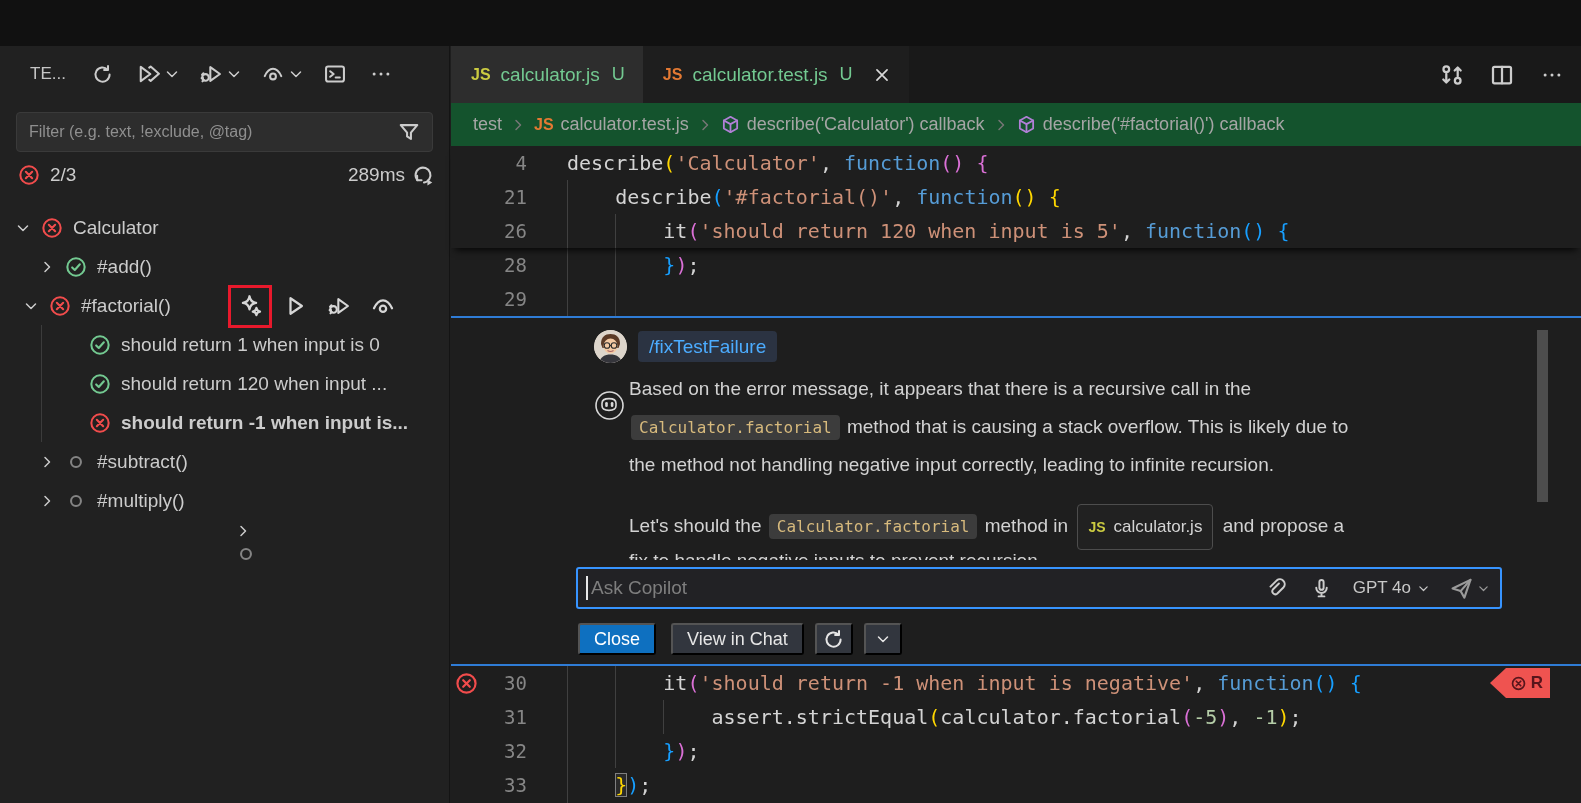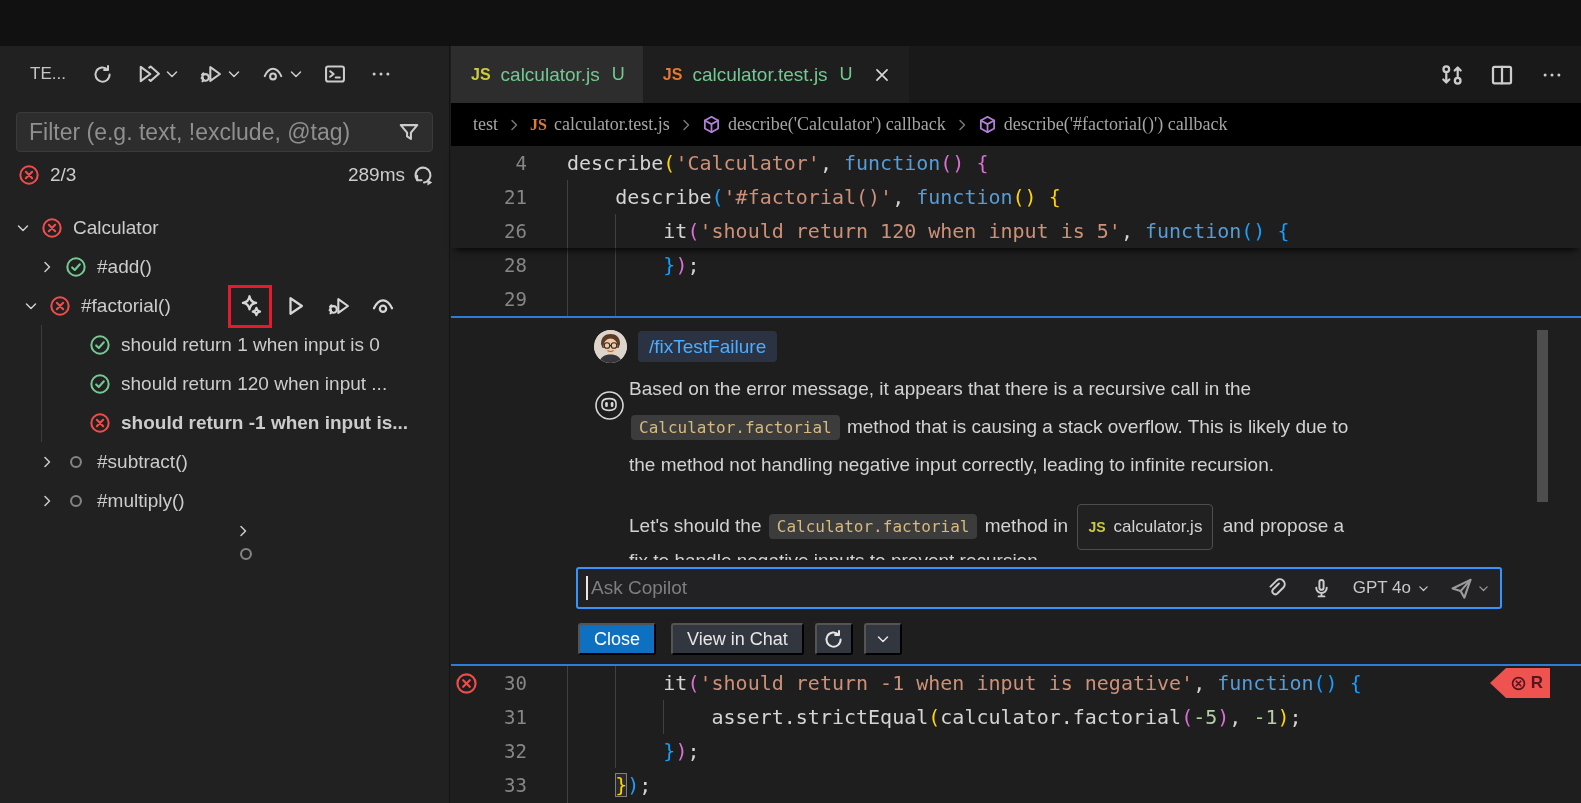--- a/index.html
+++ b/index.html
@@ -12,21 +12,21 @@
   .sidebar{ position:absolute; left:0; top:0; width:450px; height:803px; background:#212121;
             border-right:1px solid #141414; }
   .sb-toolbar{ display:flex; align-items:center; height:56px; padding:0 14px 0 30px; gap:6px; }
   .sb-title{ font-size:17px; color:#c5c5c5; margin-right:16px; white-space:nowrap; }
   .icon-btn{ display:flex; align-items:center; justify-content:center; width:30px; height:30px;
              border-radius:5px; color:#cccccc; cursor:pointer; flex:none; }
   .icon-btn.small{ width:16px; margin-left:-6px; }
   .sb-toolbar .gap{ width:4px; }
   .filter{ position:relative; margin:10px 16px 0 16px; height:40px; background:#2d2d2d;
            border:1px solid #3a3a3a; border-radius:4px; display:flex; align-items:center; padding:0 12px; }
-  .filter-ph{ color:#8f8f8f; font-size:23px; flex:1; }
+  .filter-ph{ color:#8f8f8f; font-size:16px; flex:1; }
   .results{ display:flex; align-items:center; height:46px; padding:0 14px 0 18px; }
   .results .cnt{ font-size:19px; color:#cccccc; margin-left:10px; }
   .results .spacer{ flex:1; }
   .results .dur{ font-size:19px; color:#cccccc; margin-right:8px; }
 
   .tree{ margin-top:10px; position:relative; }
   .trow{ position:relative; display:flex; align-items:center; height:39px; cursor:pointer; }
   .tlabel{ font-size:19px; color:#cccccc; white-space:nowrap; overflow:hidden; margin-left:9px; }
   .tchev{ width:22px; height:22px; display:flex; align-items:center; justify-content:center; color:#cccccc; flex:none;}
   .ticon{ width:24px; height:24px; display:flex; align-items:center; justify-content:center; margin-left:6px; flex:none;}
@@ -42,21 +42,21 @@
   .tab .fname{ color:var(--modified-green); }
   .tab .badge{ color:var(--modified-green); margin-left:2px; font-size:18px; }
   .tab.inactive{ background:#2d2d2d; }
   .tab.active{ background:#1e1e1e; }
   .tab .closex{ margin-left:10px; color:#d8d8d8; }
   .js-badge{ font-weight:700; font-size:16px; font-style:normal; letter-spacing:0; }
   .js-yellow{ color:var(--js-yellow); } .js-orange{ color:var(--js-orange); }
   .tab-actions{ position:absolute; right:14px; top:0; height:57px; display:flex; align-items:center; gap:20px; color:#d0d0d0; }
 
   .breadcrumb{ display:flex; align-items:center; height:43px; padding-left:22px; font-size:18px;
-               color:#a5a5a5; gap:8px; background:#000000;font-family:Liberation Serif, serif; }
+               color:#a5a5a5; gap:8px; background:#14532d; }
   .crumb{ display:flex; align-items:center; gap:7px; cursor:pointer; white-space:nowrap; }
   .crumb-sep{ color:#767676; display:flex; }
 
   
   .codearea{ position:relative; font-family:"DejaVu Sans Mono", monospace; font-size:20px; }
   .crow{ position:relative; height:34px; }
   .crow .ln{ position:absolute; left:0; top:0; width:76px; text-align:right; color:#868686;
              font-size:19px; line-height:34px; }
   .crow .gly{ position:absolute; left:4px; top:6px; }
   .crow .ctext{ position:absolute; left:116px; top:0; line-height:34px; white-space:pre;text-align:right; }

